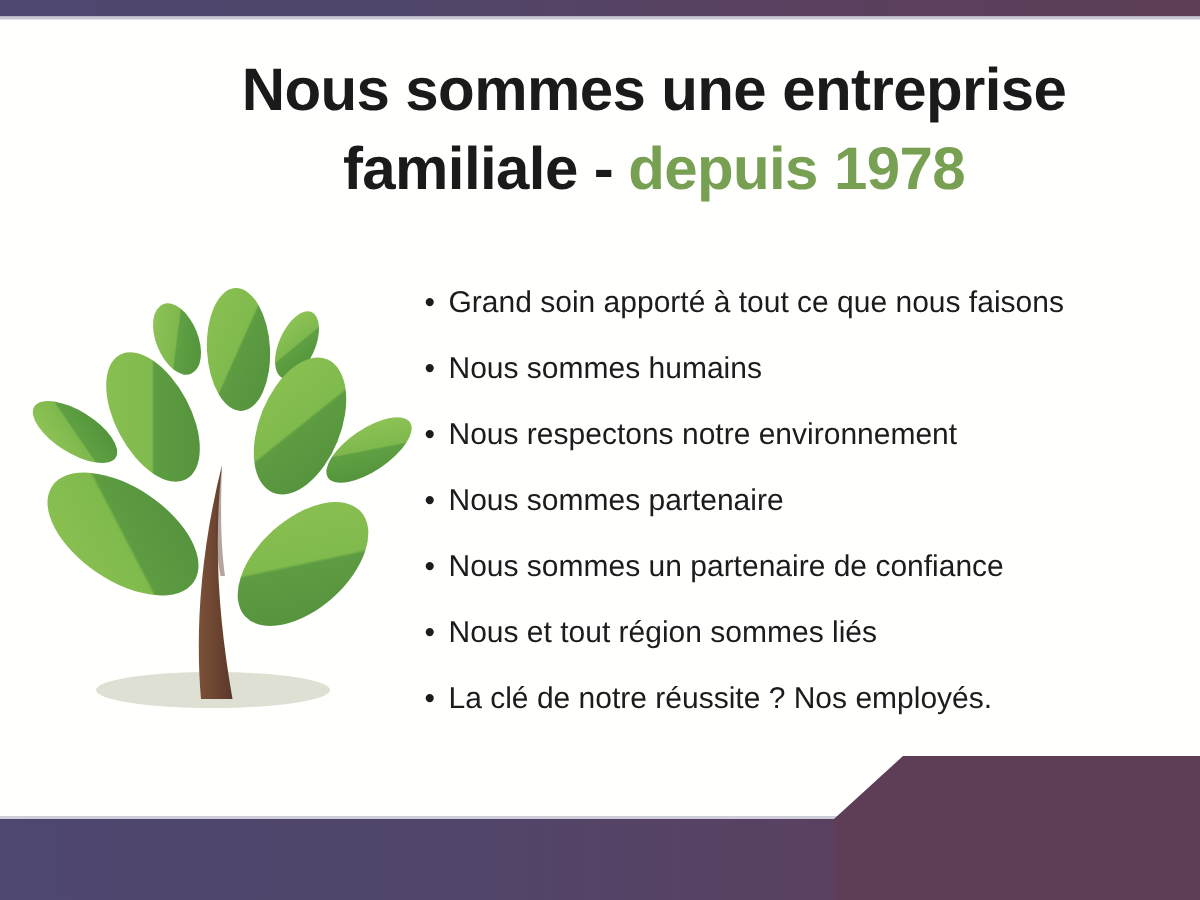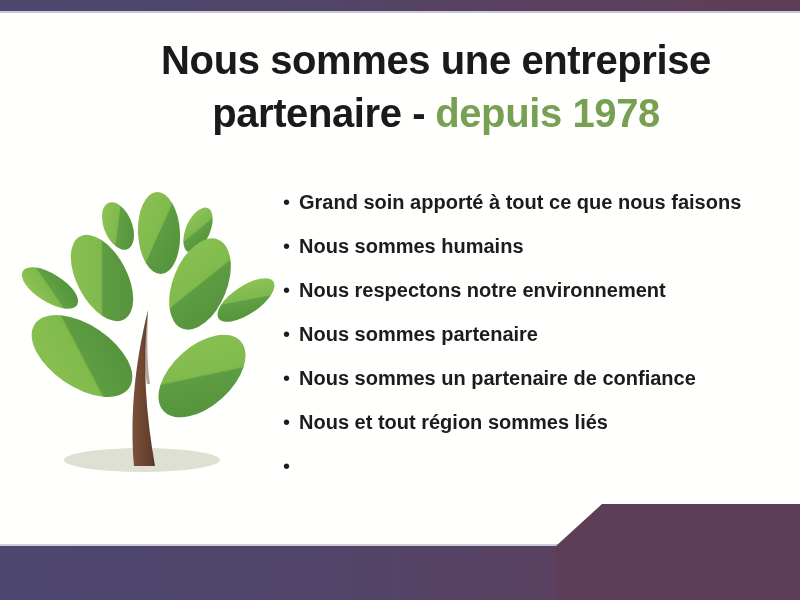--- a/index.html
+++ b/index.html
@@ -78,21 +78,20 @@
   }
   .bullet-dot {
     width: 16px;
     flex: none;
     font-size: 20px;
     line-height: 24px;
     color: #1c1c1c;
   }
   .bullet-text {
     white-space: nowrap;
-    font-weight: bold;
   }
 
   
   .tree {
     position: absolute;
     left: 14px;
     top: 188px;
     width: 262px;
     height: 300px;
   }
@@ -151,21 +150,21 @@
 <body>
 
 <div class="slide">
 
   <div class="top-bar"></div>
   <div class="top-bar-underline"></div>
 
   <div class="headline">
     <span class="line">Nous sommes une entreprise</span>
     <span class="line">
-      <span>partenaire -</span><span class="dash-gap"></span><span class="accent">depuis 1978</span>
+      <span>familiale -</span><span class="dash-gap"></span><span class="accent">depuis 1978</span>
     </span>
   </div>
 
   <div class="tree">
     <svg viewBox="0 0 262 300" width="262" height="300" xmlns="http://www.w3.org/2000/svg">
       <defs>
         <linearGradient id="lfA" x1="0" y1="0" x2="1" y2="1">
           <stop offset="0%" stop-color="#8cc152"></stop>
           <stop offset="49%" stop-color="#80ba4d"></stop>
           <stop offset="51%" stop-color="#5d9c41"></stop>
@@ -223,20 +222,21 @@
     <div class="bullet-row">
       <span class="bullet-dot">•</span>
       <span class="bullet-text">Nous sommes un partenaire de confiance</span>
     </div>
     <div class="bullet-row">
       <span class="bullet-dot">•</span>
       <span class="bullet-text">Nous et tout région sommes liés</span>
     </div>
     <div class="bullet-row">
       <span class="bullet-dot">•</span>
+      <span class="bullet-text">La clé de notre réussite ? Nos employés.</span>
     </div>
   </div>
 
   <div class="bottom-bar-highlight"></div>
   <div class="bottom-bar"></div>
 
   <div class="logo-panel"></div>
 
 </div>
 

